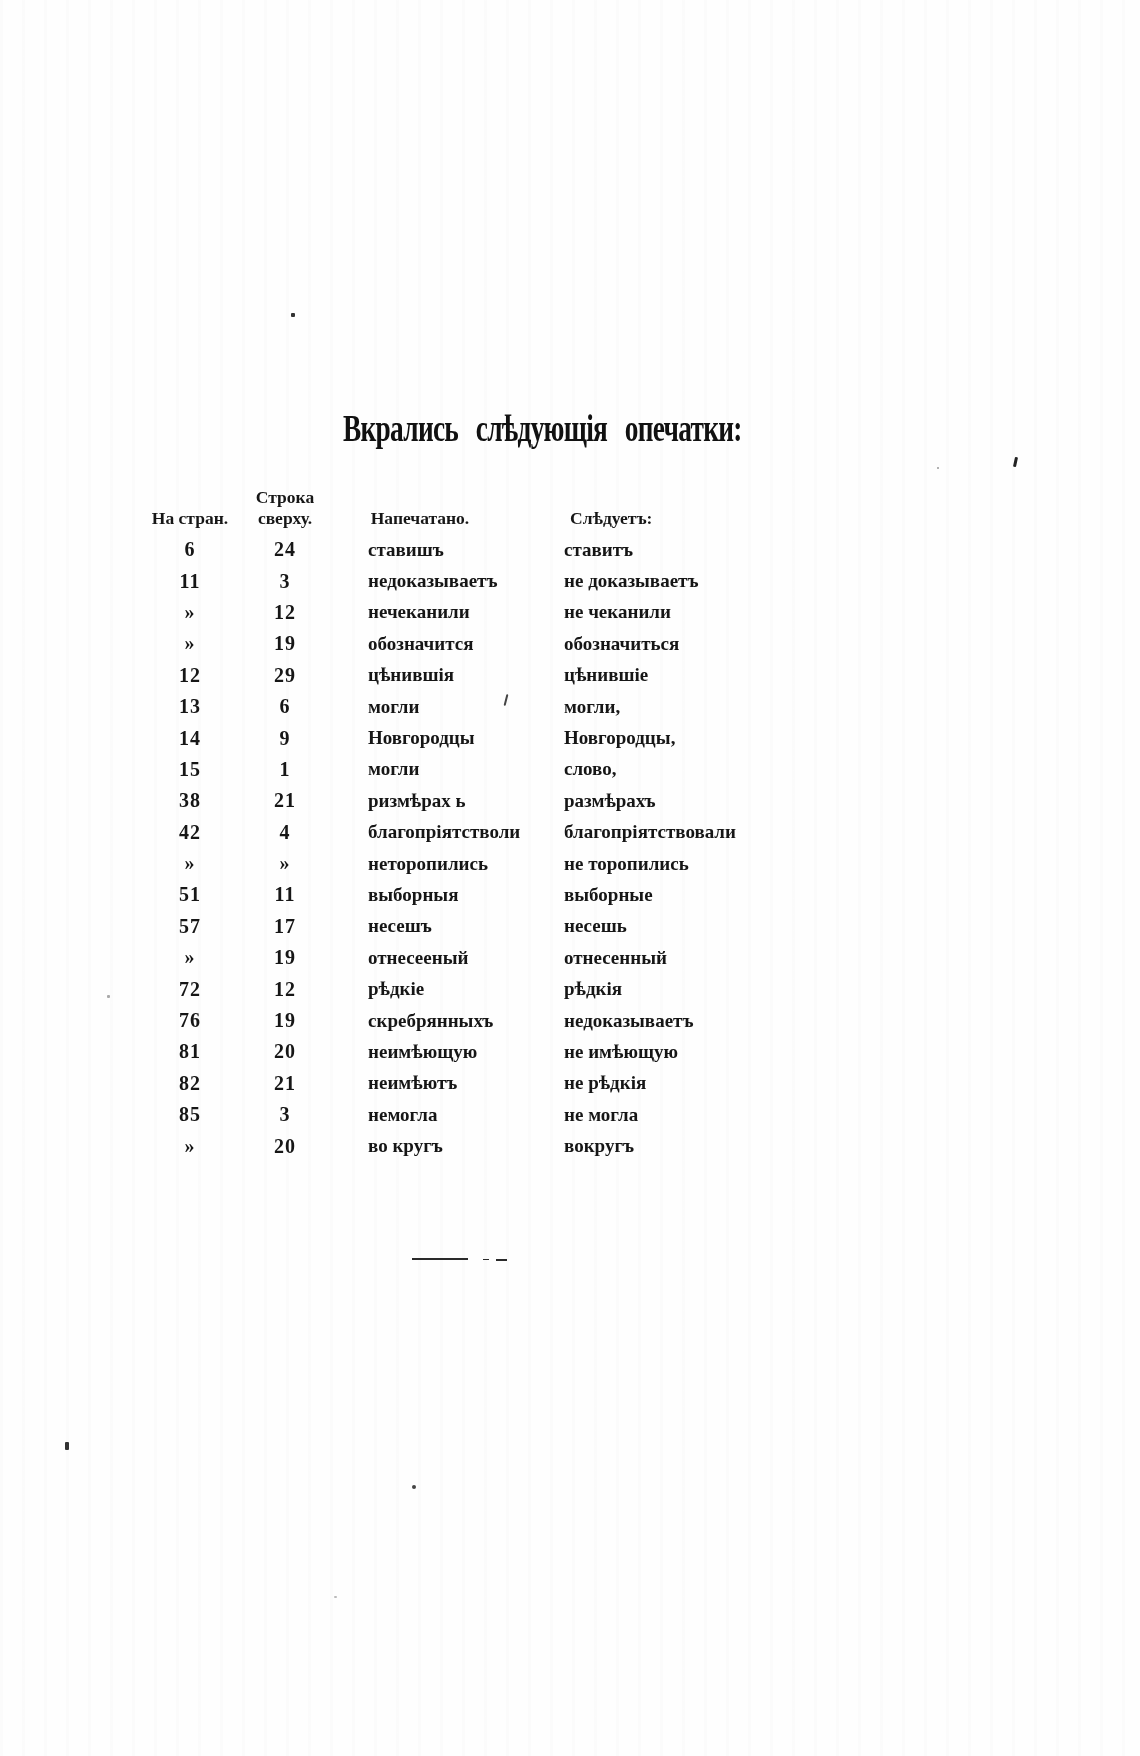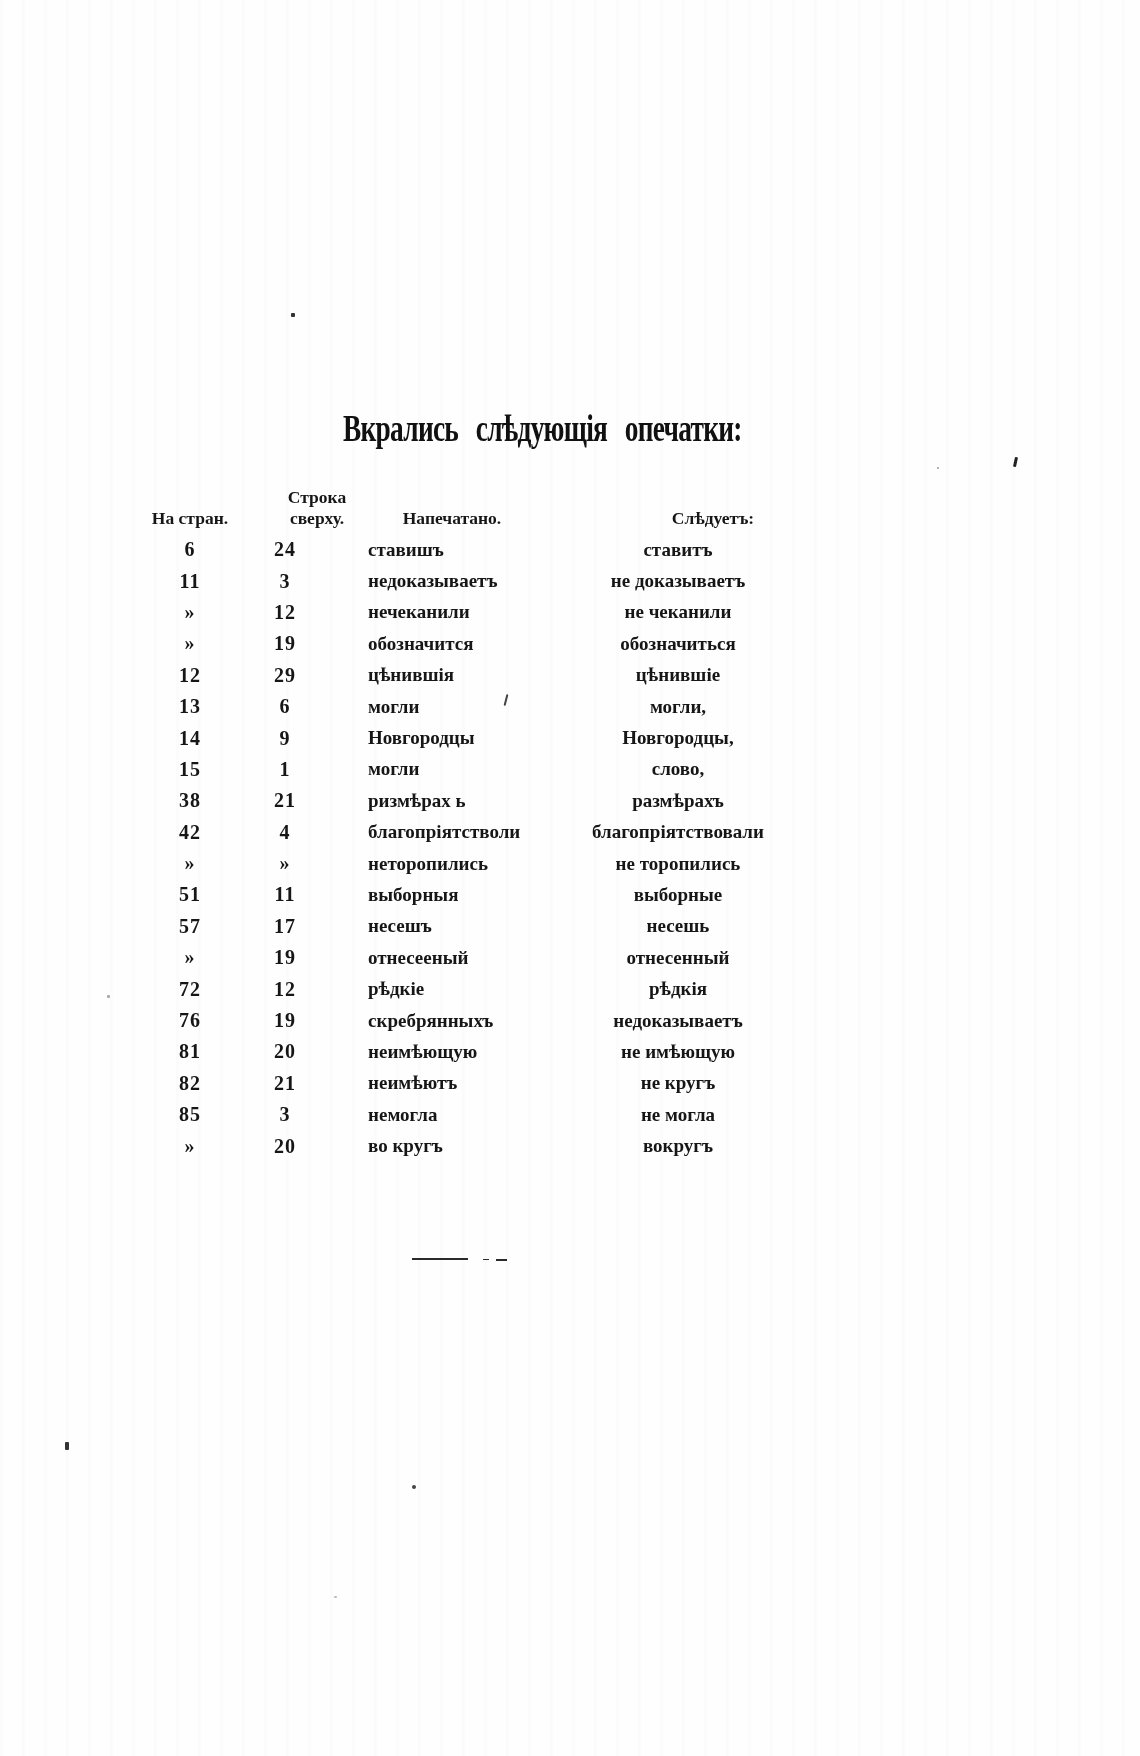--- a/index.html
+++ b/index.html
@@ -50,24 +50,24 @@
     display: flex;
     align-items: center;
     height: 31.4px;
     font-size: 19px;
   }
   .c1 { width: 100px; text-align: center; flex: none; }
   .c2 { width: 90px;  text-align: center; flex: none; }
   .c3 { width: 212px; padding-left: 38px; box-sizing: border-box; flex: none;
         white-space: nowrap; text-align: left; }
   .c4 { width: 250px; padding-left: 22px; box-sizing: border-box; flex: none;
-        white-space: nowrap; text-align: center; }
+        white-space: nowrap; text-align: left; }
   .h3 { text-align: center; padding-left: 0; padding-right: 32px; margin-top: 8px; }
   .h4 { padding-left: 28px; }
-  .c2.hdr { line-height: 1.2; margin-left: 32px; }
+  .c2.hdr { line-height: 1.2; }
   .num { font-size: 20px; letter-spacing: 1px; }
   .divider-seg {
     position: absolute;
     background: #2a2a2a;
   }
   .speck {
     position: absolute;
     background: #333;
     border-radius: 1px;
   }
@@ -207,21 +207,21 @@
     <div class="c1 num">81</div>
     <div class="c2 num">20</div>
     <div class="c3">неимѣющую</div>
     <div class="c4">не имѣющую</div>
   </div>
 
   <div class="row">
     <div class="c1 num">82</div>
     <div class="c2 num">21</div>
     <div class="c3">неимѣютъ</div>
-    <div class="c4">не кругъ</div>
+    <div class="c4">не рѣдкія</div>
   </div>
 
   <div class="row">
     <div class="c1 num">85</div>
     <div class="c2 num">3</div>
     <div class="c3">немогла</div>
     <div class="c4">не могла</div>
   </div>
 
   <div class="row">

